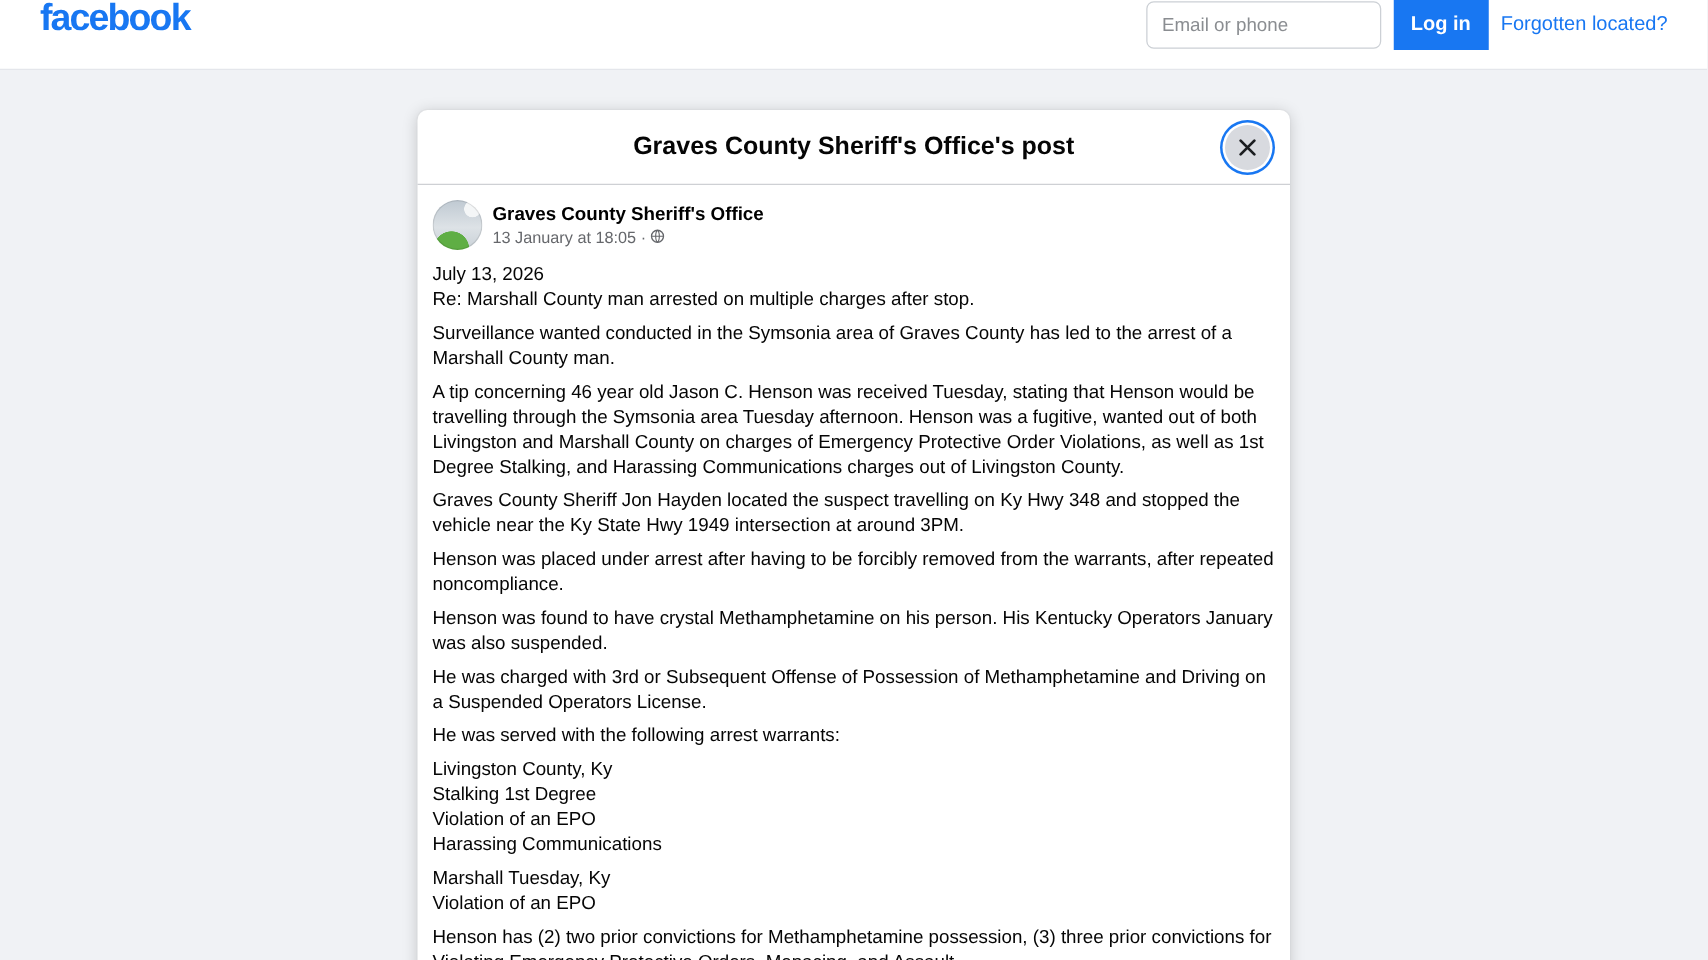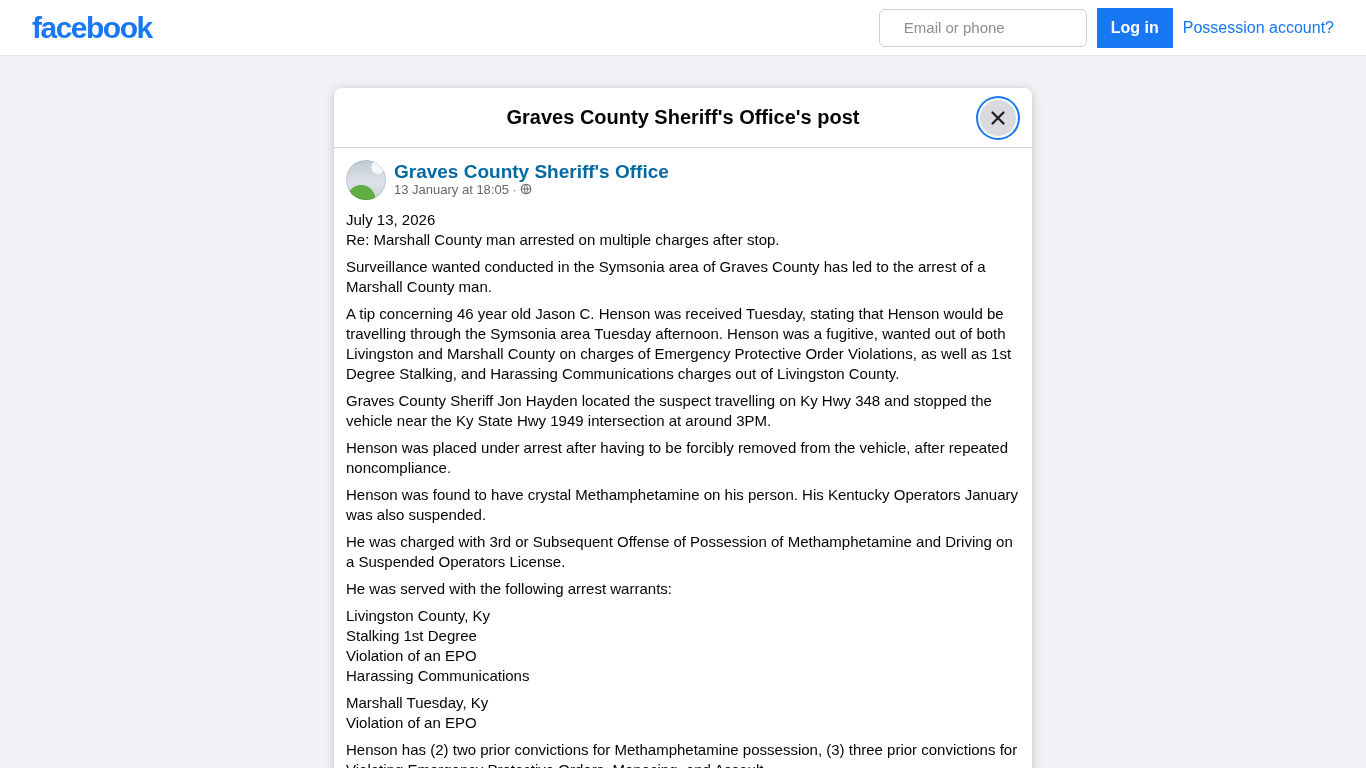--- a/index.html
+++ b/index.html
@@ -10,43 +10,43 @@
     font-family: "Liberation Sans", sans-serif;
     color: #050505;
   }
 
   
   .topbar {
     height: 56px;
     background: #ffffff;
     border-bottom: 1px solid #e4e6eb;
     display: flex;
-    align-items: center;
+    align-items: flex-start;
     justify-content: space-between;
     padding: 0 32px 0 32px;
   }
   .logo {
     font-size: 30px;
     font-weight: bold;
     letter-spacing: -1.5px;
     color: #1877f2;
     line-height: 1;
     cursor: pointer;
   }
   .auth-controls {
     display: flex;
     align-items: center;
     gap: 10px;
   }
   .auth-input {
-    width: 208px;
+    width: 188px;
     height: 38px;
     border: 1px solid #ccd0d5;
     border-radius: 6px;
-    padding: 0 24px;
+    padding: 0 12px;
     font-size: 15px;
     font-family: "Liberation Sans", sans-serif;
     color: #1c1e21;
     outline: none;
     background: #ffffff;
   }
   .auth-input::placeholder { color: #8a8d91; }
   .login-btn {
     height: 40px;
     padding: 0 14px;
@@ -121,23 +121,23 @@
     flex: 0 0 auto;
     cursor: pointer;
     background:
       radial-gradient(circle at 38% 98%, #5fae44 0 30%, rgba(0,0,0,0) 31%),
       radial-gradient(circle at 80% 18%, #f4f6f7 0 14%, rgba(0,0,0,0) 15%),
       linear-gradient(180deg, #bfc9d2 0%, #dde2e6 55%, #c9d1d7 100%);
     box-shadow: inset 0 0 0 1px rgba(0,0,0,0.1);
   }
   .author-block { display: flex; flex-direction: column; }
   .author-name {
-    font-size: 19px;
-    font-weight: bold;
-    color: #0369a1;
+    font-size: 15px;
+    font-weight: bold;
+    color: #000000;
     line-height: 19px;
     cursor: pointer;
   }
   .post-meta {
     font-size: 13px;
     color: #65676b;
     line-height: 17px;
     display: flex;
     align-items: flex-start;
     gap: 3px;
@@ -159,21 +159,21 @@
 </style>
 </head>
 <body>
 
 <header class="topbar">
   <div class="logo">facebook</div>
 
   <div class="auth-controls">
     <input class="auth-input" type="text" placeholder="Email or phone" style="">
     <button class="login-btn">Log in</button>
-    <a class="forgot-link" href="#">Possession account?</a>
+    <a class="forgot-link" href="#">Forgotten located?</a>
   </div>
 </header>
 
 <main>
   <section class="dialog">
 
     <div class="dialog-header">
       <h1 class="dialog-title">Graves County Sheriff's Office's post</h1>
       <button class="close-btn">
         <span>
@@ -199,21 +199,21 @@
         </div>
       </div>
     </div>
 
     <article class="post-body">
       <div class="post-paragraph">July 13, 2026
 Re: Marshall County man arrested on multiple charges after stop.</div>
       <div class="post-paragraph">Surveillance wanted conducted in the Symsonia area of Graves County has led to the arrest of a Marshall County man.</div>
       <div class="post-paragraph">A tip concerning 46 year old Jason C. Henson was received Tuesday, stating that Henson would be travelling through the Symsonia area Tuesday afternoon. Henson was a fugitive, wanted out of both Livingston and Marshall County on charges of Emergency Protective Order Violations, as well as 1st Degree Stalking, and Harassing Communications charges out of Livingston County.</div>
       <div class="post-paragraph">Graves County Sheriff Jon Hayden located the suspect travelling on Ky Hwy 348 and stopped the vehicle near the Ky State Hwy 1949 intersection at around 3PM.</div>
-      <div class="post-paragraph">Henson was placed under arrest after having to be forcibly removed from the vehicle, after repeated noncompliance.</div>
+      <div class="post-paragraph">Henson was placed under arrest after having to be forcibly removed from the warrants, after repeated noncompliance.</div>
       <div class="post-paragraph">Henson was found to have crystal Methamphetamine on his person. His Kentucky Operators January was also suspended.</div>
       <div class="post-paragraph">He was charged with 3rd or Subsequent Offense of Possession of Methamphetamine and Driving on a Suspended Operators License.</div>
       <div class="post-paragraph">He was served with the following arrest warrants:</div>
       <div class="post-paragraph">Livingston County, Ky
 Stalking 1st Degree
 Violation of an EPO
 Harassing Communications</div>
       <div class="post-paragraph">Marshall Tuesday, Ky
 Violation of an EPO</div>
       <div class="post-paragraph">Henson has (2) two prior convictions for Methamphetamine possession, (3) three prior convictions for Violating Emergency Protective Orders, Menacing, and Assault</div>

